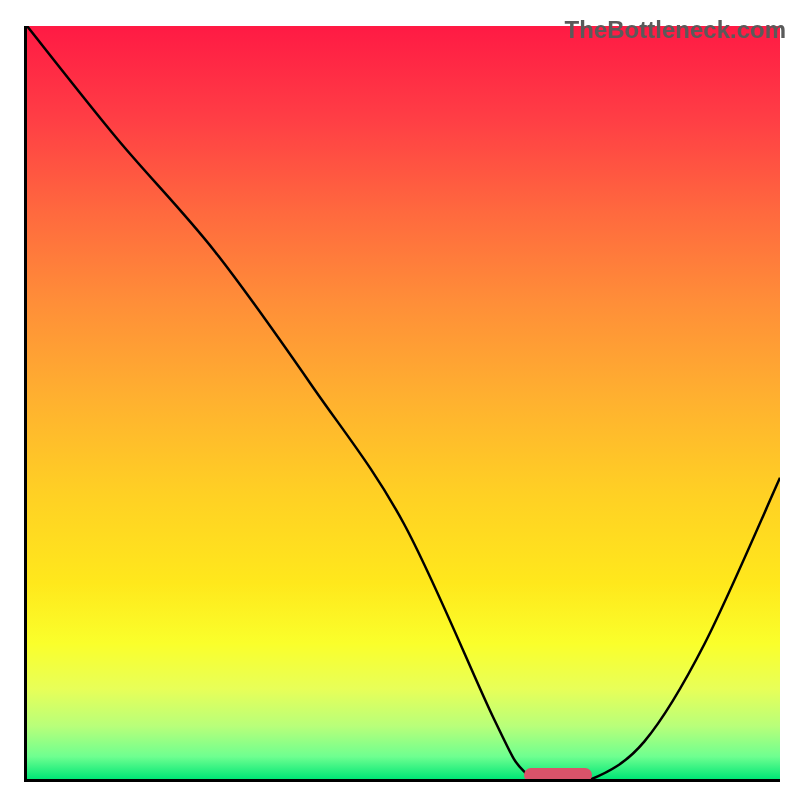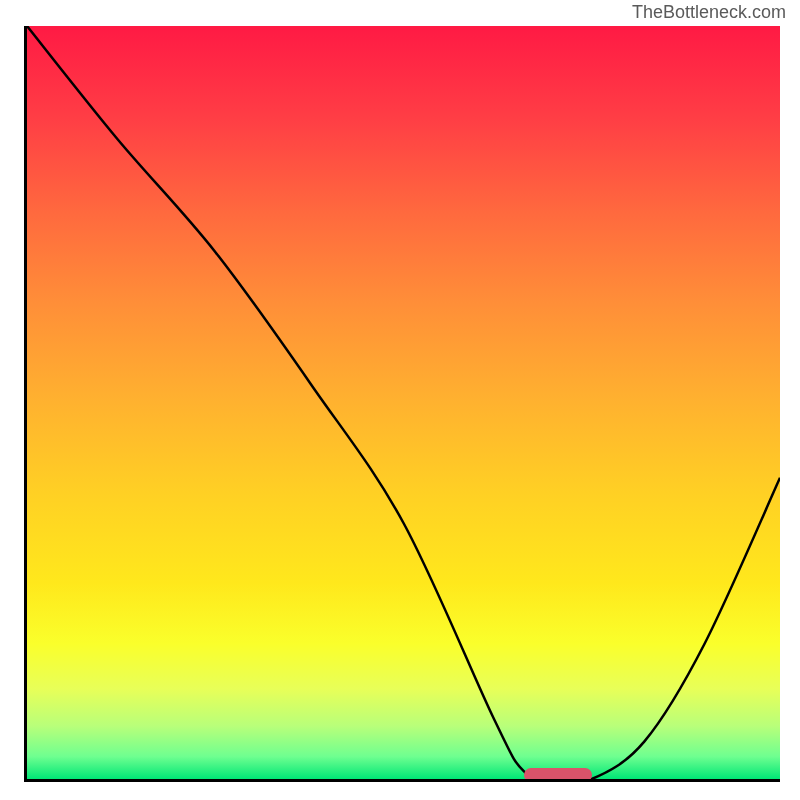--- a/index.html
+++ b/index.html
@@ -6,25 +6,25 @@
     margin: 0;
     padding: 0;
     width: 800px;
     height: 800px;
     position: relative;
     background: #fff;
     font-family: Arial, sans-serif;
   }
   .watermark {
     position: absolute;
-    top: 2px;
+    top: 16px;
     right: 14px;
     color: #5a5a5a;
-    font-size: 18px;
-    font-weight: 400;
+    font-size: 24px;
+    font-weight: 700;
     z-index: 20;
   }
   .plot-area {
     position: absolute;
     left: 24px;
     top: 26px;
     width: 756px;
     height: 756px;
     border: 3px solid #000;
     border-top: none;

